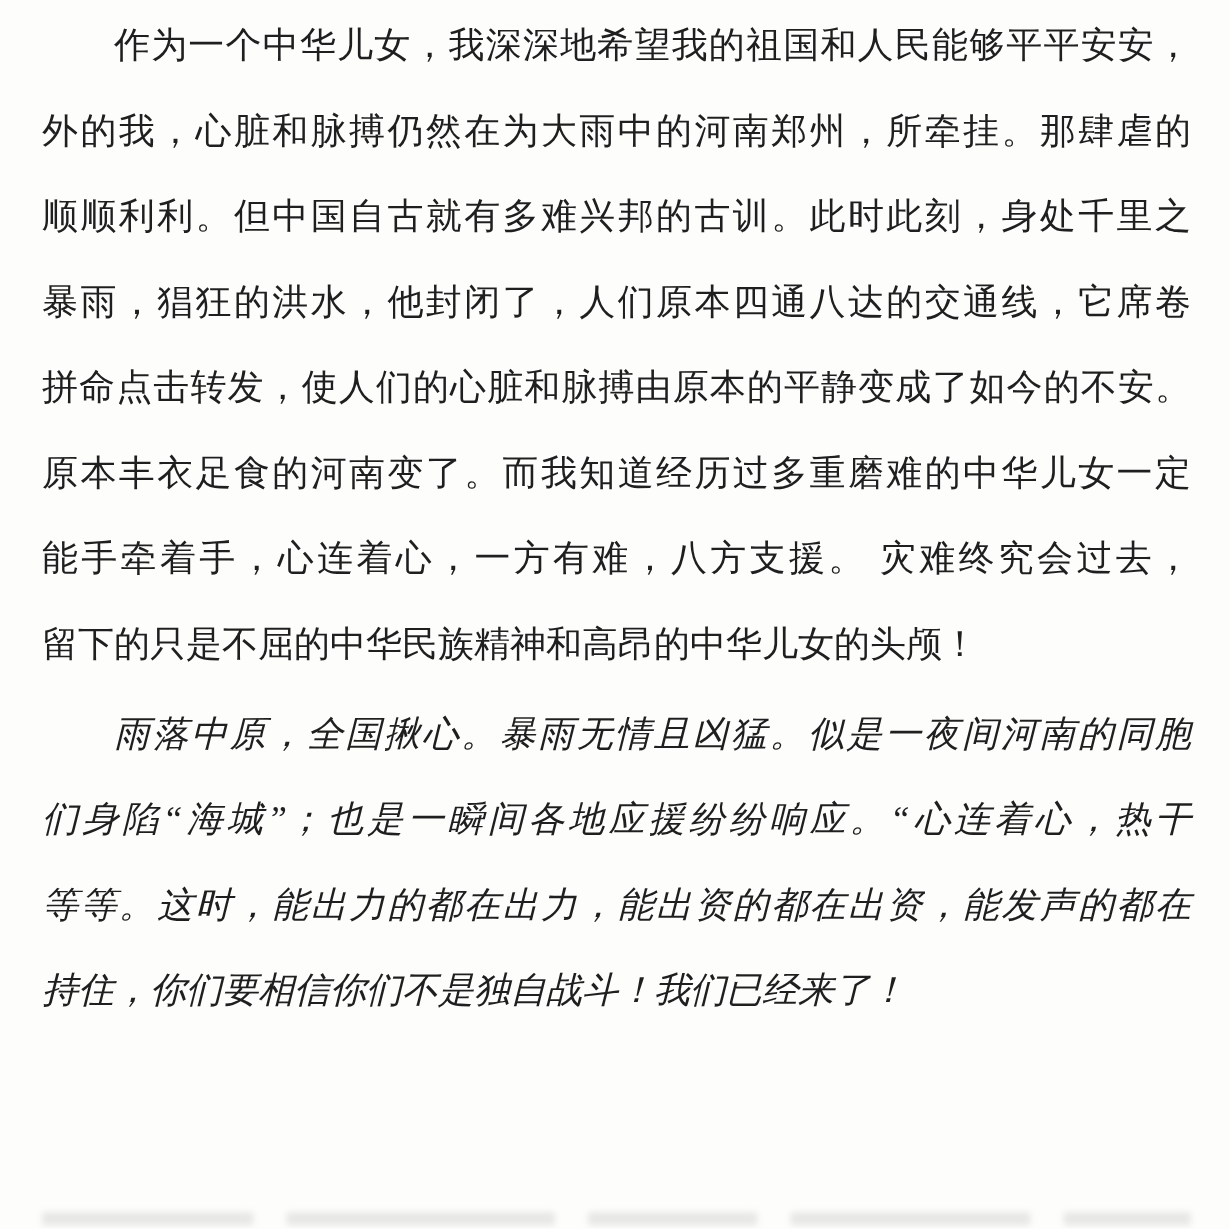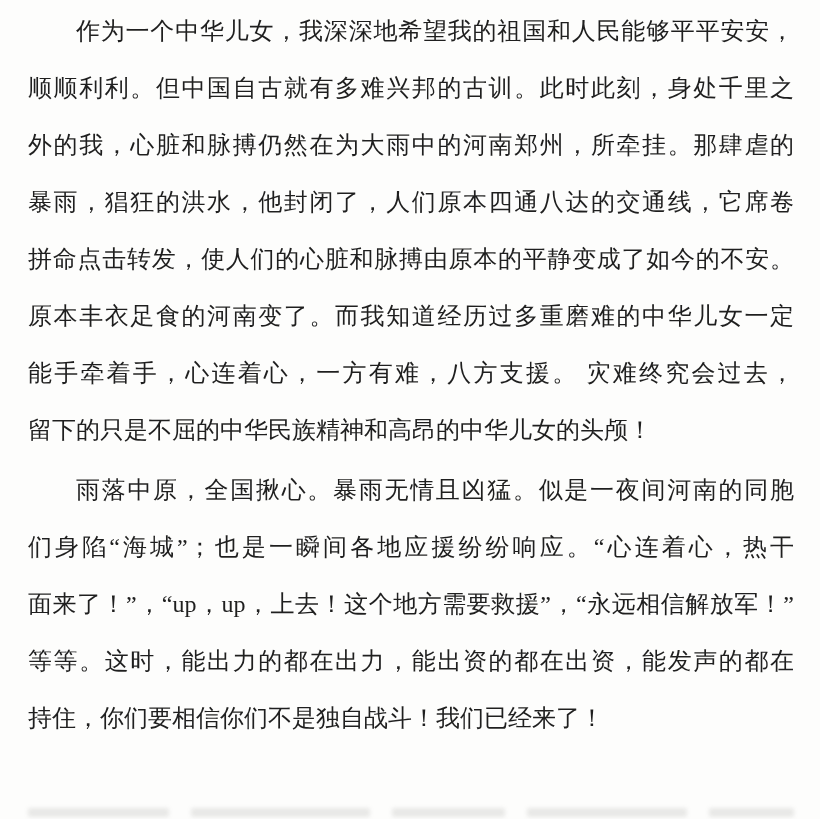--- a/index.html
+++ b/index.html
@@ -21,20 +21,21 @@
     padding: 3px 26px 12px 28px;
     color: #1f1f1f;
     font-size: 24px;
     line-height: 57px;
   }
   .paragraph {
     margin: 0;
   }
   .paragraph + .paragraph {
     margin-top: 3px;
+    font-style: italic;
   }
   .line {
     text-align: justify;
     text-align-last: justify;
     text-justify: inter-ideograph;
     white-space: normal;
   }
   .line.indent {
     text-indent: 2em;
   }
@@ -64,33 +65,32 @@
   .smudge.s4 { width: 170px; }
   .smudge.s5 { width: 90px;  }
 </style>
 </head>
 <body>
 
 <div class="page">
 
   <div class="paragraph">
     <div class="line indent">作为一个中华儿女，我深深地希望我的祖国和人民能够平平安安，</div>
+    <div class="line">外的我，心脏和脉搏仍然在为大雨中的河南郑州，所牵挂。那肆虐的</div>
     <div class="line">顺顺利利。但中国自古就有多难兴邦的古训。此时此刻，身处千里之</div>
-    <div class="line">外的我，心脏和脉搏仍然在为大雨中的河南郑州，所牵挂。那肆虐的</div>
     <div class="line">暴雨，猖狂的洪水，他封闭了，人们原本四通八达的交通线，它席卷</div>
     <div class="line">拼命点击转发，使人们的心脏和脉搏由原本的平静变成了如今的不安。</div>
     <div class="line">原本丰衣足食的河南变了。而我知道经历过多重磨难的中华儿女一定</div>
     <div class="line">能手牵着手，心连着心，一方有难，八方支援。 灾难终究会过去，</div>
     <div class="line last">留下的只是不屈的中华民族精神和高昂的中华儿女的头颅！</div>
   </div>
 
   <div class="paragraph">
     <div class="line indent">雨落中原，全国揪心。暴雨无情且凶猛。似是一夜间河南的同胞</div>
     <div class="line">们身陷“海城”；也是一瞬间各地应援纷纷响应。“心连着心，热干</div>
-    <div class="line">面来了！”，“up，up，上去！这个地方需要救援”，“永远相信解放军！”</div>
     <div class="line">等等。这时，能出力的都在出力，能出资的都在出资，能发声的都在</div>
     <div class="line last">持住，你们要相信你们不是独自战斗！我们已经来了！</div>
   </div>
 
   <div class="cutoff-strip">
     <span class="smudge s1"></span>
     <span class="smudge s2"></span>
     <span class="smudge s3"></span>
     <span class="smudge s4"></span>
     <span class="smudge s5"></span>

